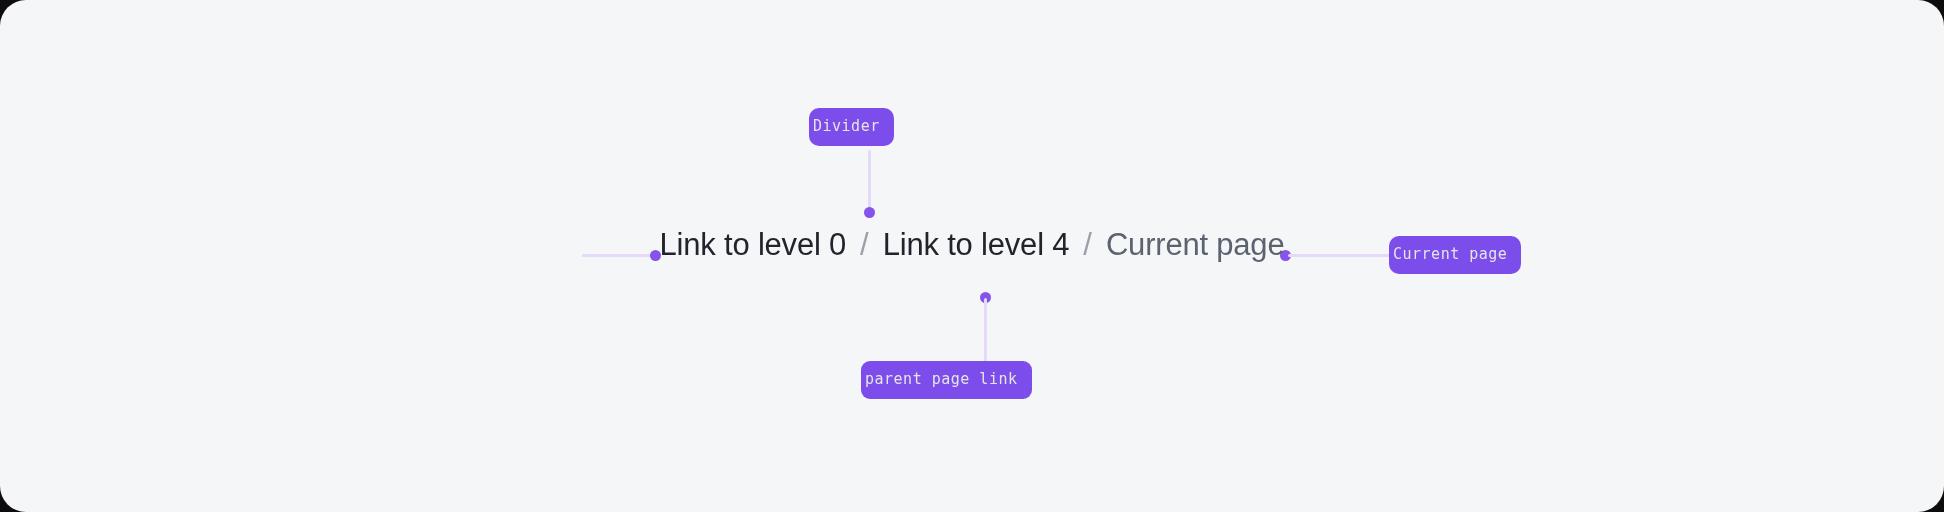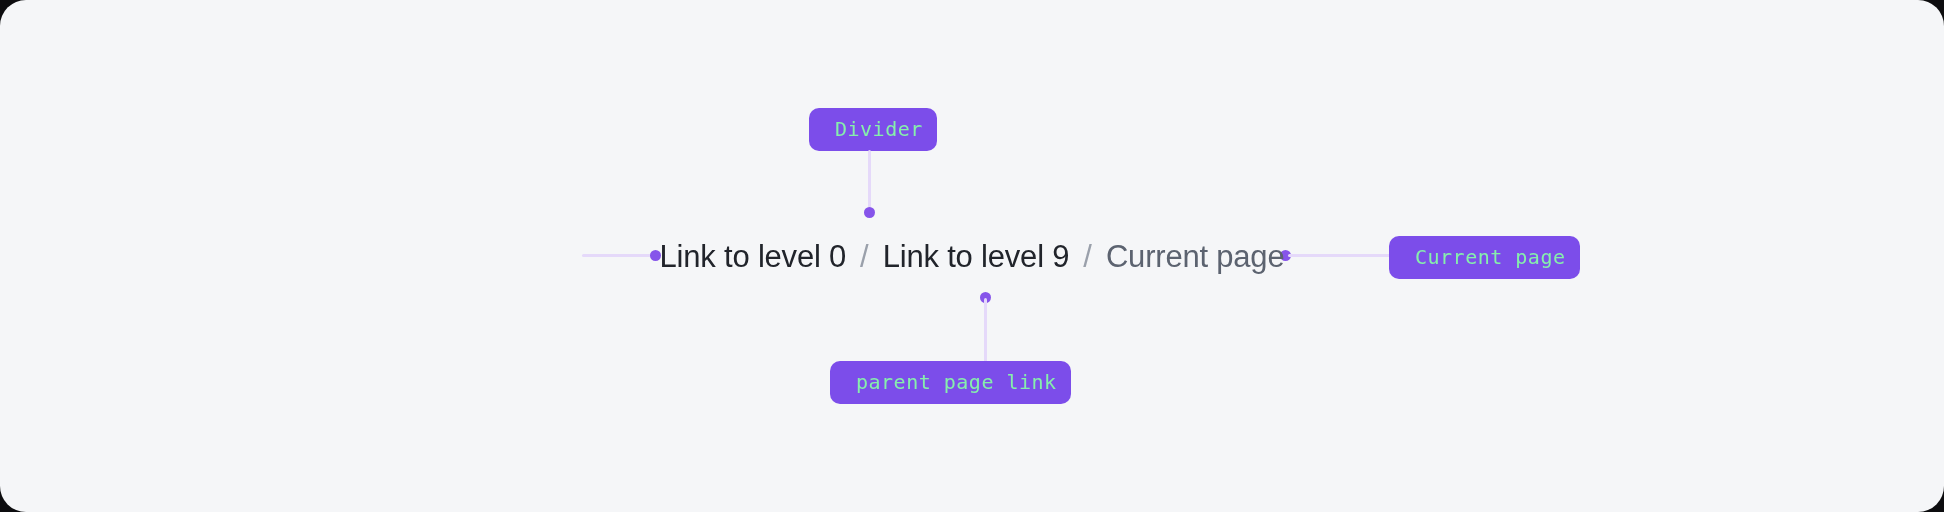--- a/index.html
+++ b/index.html
@@ -25,21 +25,21 @@
   }
 
   
   .breadcrumb {
     position: absolute;
     left: 0;
     right: 0;
     top: 229px;
     height: 54px;
     display: flex;
-    align-items: center;
+    align-items: flex-start;
     justify-content: center;
     white-space: nowrap;
     pointer-events: none;
   }
   .crumb-link {
     font-family: "Liberation Sans", sans-serif;
     font-size: 31px;
     line-height: 1;
     color: #21242b;
     letter-spacing: -0.2px;
@@ -59,26 +59,26 @@
     line-height: 1;
     color: #9aa0ab;
     margin: 0 14px;
     pointer-events: auto;
   }
 
   
   .badge {
     position: absolute;
     background: #7c4dea;
-    color: #86efac;
+    color: #e5e5e5;
     font-family: "DejaVu Sans Mono", monospace;
-    font-size: 20px;
+    font-size: 15px;
     line-height: 1;
     border-radius: 10px;
-    padding: 11px 14px 12px 26px;
+    padding: 11px 14px 12px 4px;
     white-space: nowrap;
     letter-spacing: 0.5px;
     box-sizing: border-box;
   }
 
   
   .conn-v {
     position: absolute;
     width: 3px;
     background: #e5d9fa;
@@ -109,23 +109,23 @@
 
   <div class="conn-h" style="left:582px; top:254px; width:74px;"></div>
   <div class="dot" style="left:650px; top:250px;"></div>
 
   <div class="dot" style="left:1280px; top:250px;"></div>
   <div class="conn-h" style="left:1288px; top:254px; width:105px;"></div>
   <div class="badge" style="left:1389px; top:236px;">Current page</div>
 
   <div class="dot" style="left:980px; top:292px;"></div>
   <div class="conn-v" style="left:984px; top:298px; height:68px;"></div>
-  <div class="badge" style="left:830px; top:361px;">parent page link</div>
+  <div class="badge" style="left:861px; top:361px;border-radius:9px;">parent page link</div>
 
   <nav class="breadcrumb">
     <span class="crumb-link">Link to level 0</span>
     <span class="crumb-sep">/</span>
-    <span class="crumb-link">Link to level 9</span>
+    <span class="crumb-link">Link to level 4</span>
     <span class="crumb-sep">/</span>
     <span class="crumb-current">Current page</span>
   </nav>
 
 </div>
 
 </body></html>

